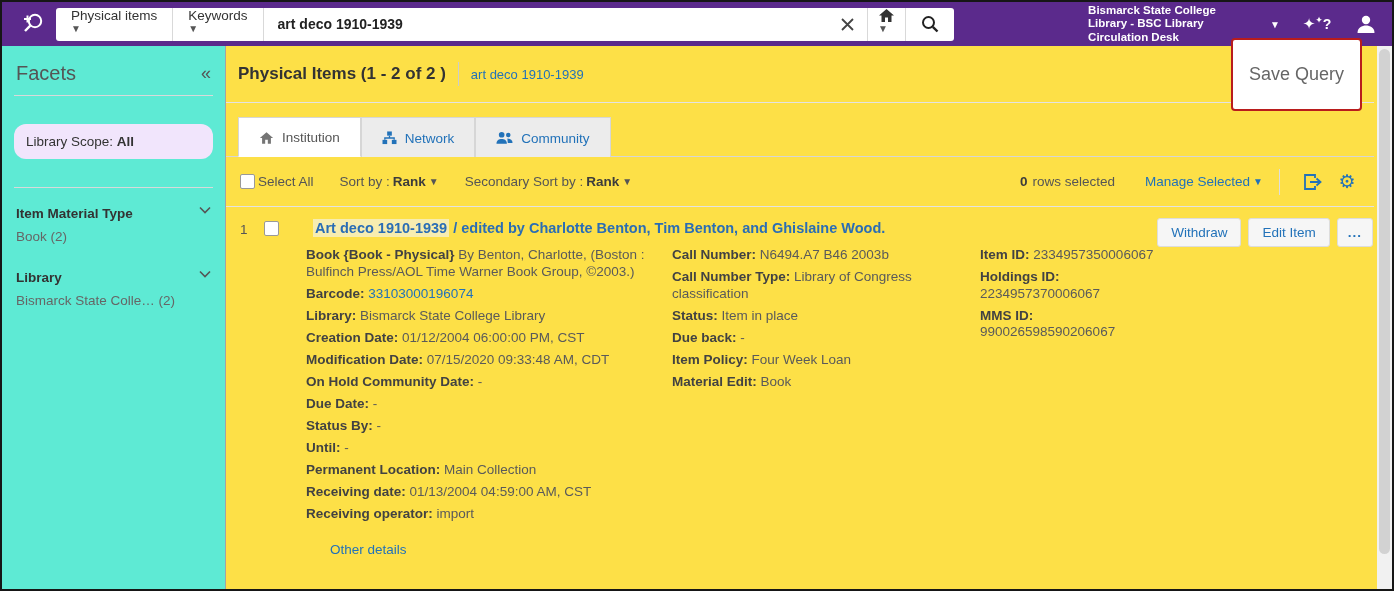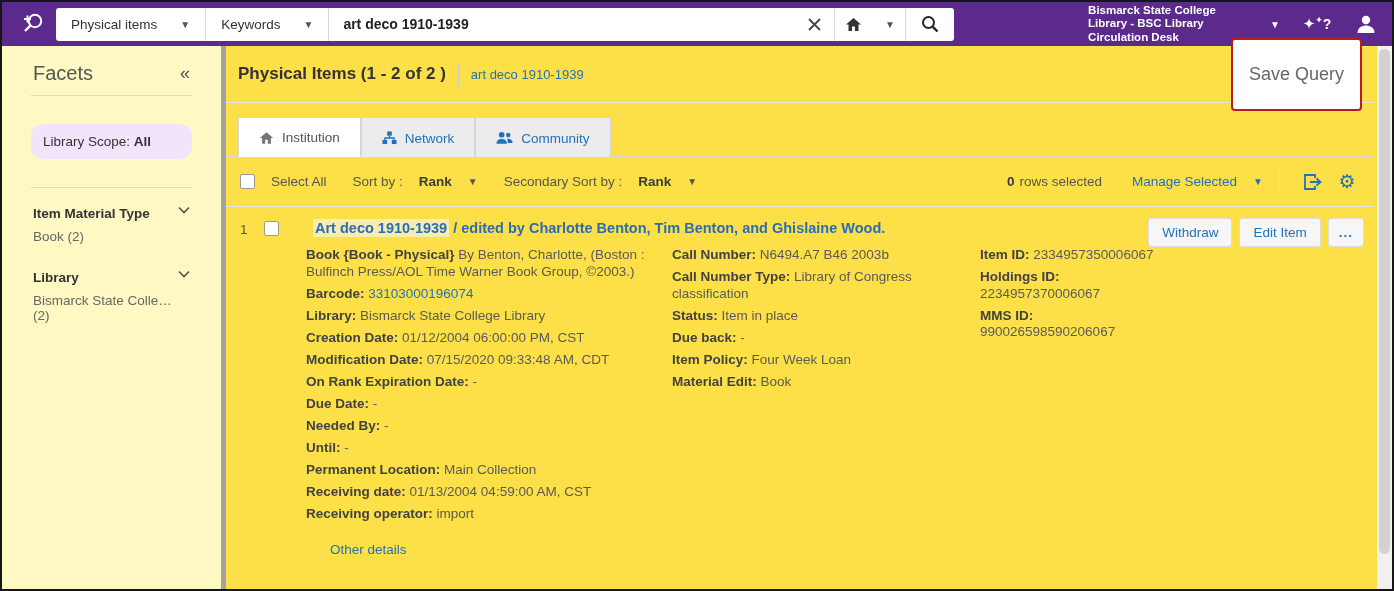--- a/index.html
+++ b/index.html
@@ -7,36 +7,36 @@
   body {
     font-family: "Liberation Sans", "DejaVu Sans", sans-serif;
     background:#fff; overflow:hidden;
   }
   .window { width:1394px; height:591px; border:2px solid #161616; position:relative; display:flex; flex-direction:column; background:#fff; }
 
   
   .header { height:44px; background:#5b2a8c; display:flex; align-items:center; flex:0 0 44px; padding-left:8px; }
   .logo { width:46px; display:flex; justify-content:center; align-items:center; }
   .searchbar { height:33px; width:898px; background:#fff; border-radius:3px; display:flex; align-items:center; overflow:hidden; }
-  .sb-seg { display:flex; align-items:center; gap:23px; padding:0 15px; font-size:13.5px; color:#333; height:100%; cursor:pointer; white-space:nowrap; }
+  .sb-seg { display:flex; gap:0; padding:0 15px; font-size:13.5px; color:#333; height:100%; cursor:pointer; white-space:nowrap;flex-direction:column; }
   .sb-div { width:1px; height:100%; background:#d9d9d9; }
   .caret { font-size:10px; color:#555; }
   .sb-input { flex:1; border:none; outline:none; font-family:inherit; font-size:14px; font-weight:bold; color:#222; padding:0 14px; }
   .sb-icon { display:flex; align-items:center; justify-content:center; padding:0 12px; height:100%; cursor:pointer; }
   .hdr-right { margin-left:auto; display:flex; align-items:center; color:#fff; padding-right:14px; }
   .location { width:168px; font-size:11.5px; line-height:13.5px; font-weight:bold; }
   .hdr-caret { font-size:10px; margin:0 22px 0 14px; cursor:pointer; }
   .spark { position:relative; width:30px; text-align:center; font-size:15px; cursor:pointer; margin-right:22px; white-space:nowrap; }
   .avatar-btn { cursor:pointer; }
 
   
   .content { flex:1; display:flex; min-height:0; position:relative; }
 
   
-  .sidebar { width:224px; flex:0 0 224px; background:#fef9c3; border-right:5px solid #a3a3a3; padding:0 29px; }
+  .sidebar { width:224px; flex:0 0 224px; background:#5eead4; border-right:1px solid #a3a3a3; padding:0 12px; }
   .facets-head { display:flex; justify-content:space-between; align-items:center; padding:16px 2px 10px 2px; font-size:20px; color:#555; }
   .collapse-ic { font-size:18px; color:#555; cursor:pointer; }
   .s-div { border-top:1px solid #d9d9d9; }
   .scope-pill { margin:28px 0; background:#f1e5fc; border-radius:12px; padding:10px 12px; font-size:13.5px; color:#333; }
   .facet-sec { margin-top:16px; }
   .facet-sec-head { display:flex; justify-content:space-between; align-items:flex-start; font-size:13.5px; font-weight:bold; color:#333; cursor:pointer; padding:2px 2px; }
   .facet-item { font-size:13.5px; color:#666; padding:6px 2px 2px 2px; cursor:pointer; }
 
   
   .main { flex:1; background:#fde047; position:relative; min-width:0; padding-right:18px; }
@@ -45,37 +45,37 @@
   .t-div { width:1px; height:24px; background:#ccc; margin:0 12px; }
   .query-link { font-size:13px; color:#2272b9; cursor:pointer; }
   .save-query { margin-left:auto; background:#fff; border:2px solid #b91c1c; border-radius:4px; color:#666; font-size:18px; padding:24px 16px; cursor:pointer; font-family:inherit; }
 
   .tabs { display:flex; padding:13px 0 0 12px; border-bottom:1px solid #d6d6d6; }
   .tab { display:flex; align-items:center; gap:8px; padding:12px 20px 11px 20px; font-size:13.5px; color:#2272b9; background:#ececec; border:1px solid #d6d6d6; border-bottom:none; cursor:pointer; position:relative; top:1px; }
   .tab.active { background:#fff; color:#555; border-bottom:1px solid #fff; }
 
   .toolbar { display:flex; align-items:center; height:50px; padding:0 10px 0 14px; border-bottom:1px solid #e3e3e3; font-size:13.5px; color:#555; }
   .cb { width:15px; height:15px; border:1px solid #999; border-radius:2px; background:#fff; cursor:pointer; flex:0 0 15px; }
-  .tb-item { display:flex; align-items:center; gap:16px; }
+  .tb-item { display:flex; align-items:center; gap:3px; }
   .tb-left { display:flex; align-items:center; gap:26px; }
   .bold { font-weight:bold; color:#3c3c3c; }
   .tb-right { margin-left:auto; display:flex; align-items:center; }
   .blue-link { color:#2272b9; cursor:pointer; }
   .v-div { width:1px; height:26px; background:#ddd; margin:0 16px; }
   .icon-btn { display:flex; align-items:center; justify-content:center; width:34px; cursor:pointer; color:#2272b9; }
   .gear { font-size:19px; }
 
   
   .record { padding:13px 4px 0 14px; position:relative; font-size:13.5px; }
   .rec-head { display:flex; align-items:flex-start; }
   .rec-num { color:#555; width:14px; padding-top:2px; }
   .rec-cb { margin:1px 0 0 10px; }
   .rec-title { margin-left:34px; font-size:14.5px; font-weight:bold; color:#2a6db5; max-width:880px; cursor:pointer; }
   .hl { background:#f7edb0; padding:1px 2px; }
-  .rec-actions { position:absolute; right:10px; top:11px; display:flex; gap:7px;margin-left:28px; }
+  .rec-actions { position:absolute; right:1px; top:11px; display:flex; gap:7px;margin-left:28px; }
   .act-btn { background:#f6f6f6; border:1px solid #ddd; border-radius:3px; color:#2272b9; font-size:13.5px; font-family:inherit; padding:6px 13px; cursor:pointer; }
   .act-more { padding:6px 10px; font-weight:bold; letter-spacing:1px; }
 
   .details { display:grid; grid-template-columns:356px 298px 232px; column-gap:10px; margin:10px 0 0 66px; }
   .field { margin-bottom:5.5px; line-height:16.5px; color:#5a5a5a; }
   .field b { color:#424242; }
   .link-val { color:#2272b9; cursor:pointer; }
   .stack span.val { display:block; }
   .other-details { display:inline-block; margin:14px 0 16px 24px; font-size:13.5px; color:#2272b9; cursor:pointer; }
 
@@ -274,23 +274,23 @@
         </div>
 
         <div class="details">
 
           <div>
             <div class="field"><b>Book {Book - Physical}</b> <span>By Benton, Charlotte, (Boston : Bulfinch Press/AOL Time Warner Book Group, ©2003.)</span></div>
             <div class="field"><b>Barcode:</b> <span class="link-val">33103000196074</span></div>
             <div class="field"><b>Library:</b> <span>Bismarck State College Library</span></div>
             <div class="field"><b>Creation Date:</b> <span>01/12/2004 06:00:00 PM, CST</span></div>
             <div class="field"><b>Modification Date:</b> <span>07/15/2020 09:33:48 AM, CDT</span></div>
-            <div class="field"><b>On Rank Expiration Date:</b> <span>-</span></div>
+            <div class="field"><b>On Hold Community Date:</b> <span>-</span></div>
             <div class="field"><b>Due Date:</b> <span>-</span></div>
-            <div class="field"><b>Needed By:</b> <span>-</span></div>
+            <div class="field"><b>Status By:</b> <span>-</span></div>
             <div class="field"><b>Until:</b> <span>-</span></div>
             <div class="field"><b>Permanent Location:</b> <span>Main Collection</span></div>
             <div class="field"><b>Receiving date:</b> <span>01/13/2004 04:59:00 AM, CST</span></div>
             <div class="field"><b>Receiving operator:</b> <span>import</span></div>
             <span class="other-details">Other details</span>
           </div>
 
           <div>
             <div class="field"><b>Call Number:</b> <span>N6494.A7 B46 2003b</span></div>
             <div class="field"><b>Call Number Type:</b> <span>Library of Congress classification</span></div>

